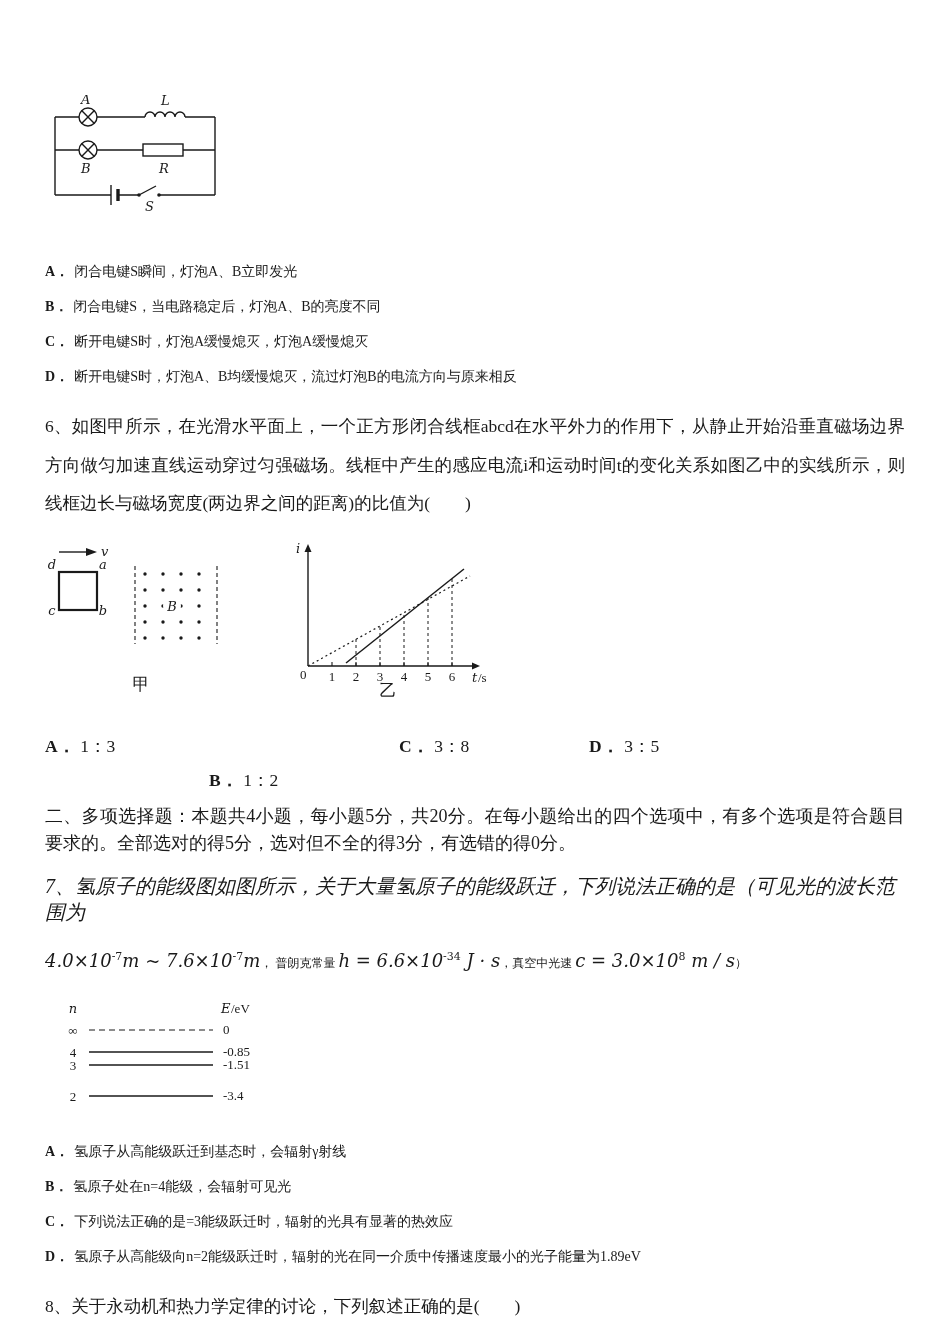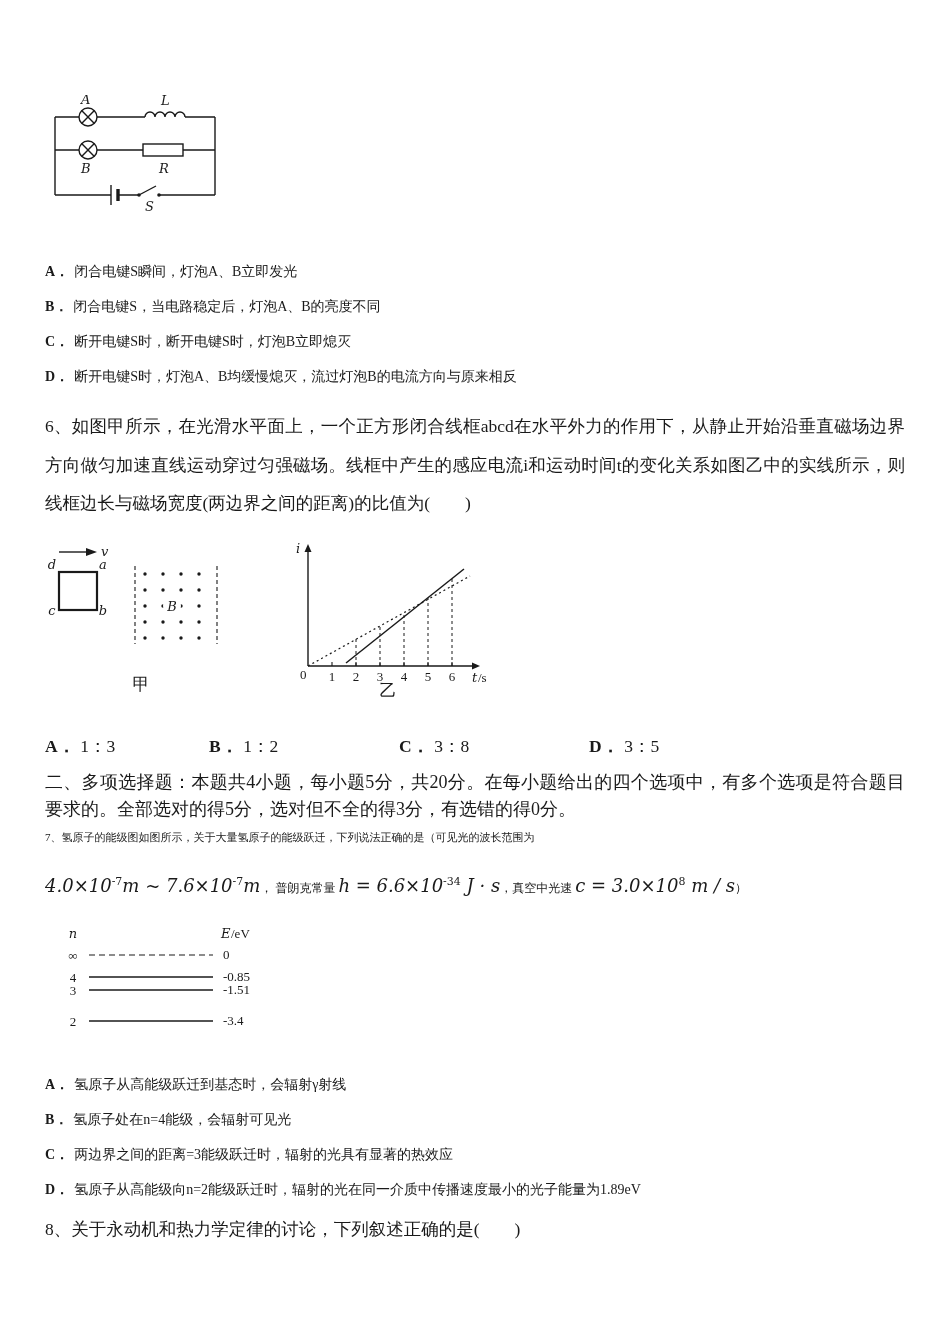--- a/index.html
+++ b/index.html
@@ -14,31 +14,31 @@
   .svgnum { font-family:"Liberation Serif", serif; font-size:13px; fill:#1a1a1a; }
   .svgcjk { font-family:"Liberation Serif", serif; font-size:17px; fill:#1a1a1a; }
 
   .q5-opts { margin-top:32px; }
   .opt { line-height:35px; font-size:14px; }
   .opt-label { font-weight:bold; margin-right:5px; }
   .q6-para { margin-top:13px; font-size:17.5px; line-height:38.5px; text-align:justify; }
   .fig-row { display:flex; gap:36px; margin-top:13px; align-items:flex-start; }
   .q6-opt-row { display:flex; margin-top:36px; font-size:17.5px; line-height:24px;gap:24px; }
   .qo b { margin-right:5px; }
-  .w1 { width:140px; } .w2 { width:166px; } .w3 { width:166px; }
+  .w1 { width:140px; } .w2 { width:166px;margin-top:34px; } .w3 { width:166px; }
   .section2 { margin-top:11px; font-size:18px; line-height:27.5px; text-align:justify; }
-  .q7-intro { font-size:11px; line-height:26px; }
+  .q7-intro { margin-top:15px; font-size:20px; line-height:26px;font-style:italic; }
   .formula { margin-top:17px; font-size:17px; line-height:30px; }
   .formula .num { font-family:"DejaVu Serif", serif; font-size:18px;font-style:italic; }
   .formula .var { font-family:"DejaVu Serif", serif; font-style:italic; font-size:18px; }
   .formula sup { font-size:11px; font-family:"DejaVu Serif", serif; }
   .formula .cjk { font-size:12px; }
   .energy { margin-top:23px; margin-left:10px; }
-  .q7-opts { margin-top:24px; }
-  .q8 { margin-top:10px; font-size:17.5px; line-height:24px; }
+  .q7-opts { margin-top:16px; }
+  .q8 { margin-top:20px; font-size:17.5px; line-height:24px; }
 </style>
 </head>
 <body>
 
 <div class="page">
 
   <svg class="circuit" width="180" height="127" viewBox="0 0 180 127">
     <g stroke="#1a1a1a" stroke-width="1.4" fill="none">
       <path d="M10,22 H34 M52,22 H100 M140,22 H170 M10,22 V100 M170,22 V100 M10,55 H34 M52,55 H98 M138,55 H170 M10,100 H66 M73,100 H93 M114,100 H170"></path>
       <circle cx="43" cy="22" r="9"></circle>
@@ -56,21 +56,21 @@
     <text class="svgvar" x="36" y="9">A</text>
     <text class="svgvar" x="116" y="10">L</text>
     <text class="svgvar" x="36" y="78">B</text>
     <text class="svgvar" x="114" y="78">R</text>
     <text class="svgvar" x="100" y="116">S</text>
   </svg>
 
   <div class="q5-opts">
     <div class="opt"><span class="opt-label">A．</span><span class="opt-text">闭合电键S瞬间，灯泡A、B立即发光</span></div>
     <div class="opt"><span class="opt-label">B．</span><span class="opt-text">闭合电键S，当电路稳定后，灯泡A、B的亮度不同</span></div>
-    <div class="opt"><span class="opt-label">C．</span><span class="opt-text">断开电键S时，断开电键S时，灯泡B立即熄灭</span></div>
+    <div class="opt"><span class="opt-label">C．</span><span class="opt-text">断开电键S时，灯泡A缓慢熄灭，灯泡A缓慢熄灭</span></div>
     <div class="opt"><span class="opt-label">D．</span><span class="opt-text">断开电键S时，灯泡A、B均缓慢熄灭，流过灯泡B的电流方向与原来相反</span></div>
   </div>
 
   <div class="q6-para">6、如图甲所示，在光滑水平面上，一个正方形闭合线框abcd在水平外力的作用下，从静止开始沿垂直磁场边界方向做匀加速直线运动穿过匀强磁场。线框中产生的感应电流i和运动时间t的变化关系如图乙中的实线所示，则线框边长与磁场宽度(两边界之间的距离)的比值为(　　)</div>
 
   <div class="fig-row">
 
     <svg width="195" height="158" viewBox="0 0 195 158">
       <g stroke="#1a1a1a" stroke-width="1.4" fill="none">
         <path d="M14,16 H43"></path>
@@ -166,19 +166,19 @@
     <text class="svgnum" x="168" y="56">-0.85</text>
     <text class="svgnum" x="18" y="70" text-anchor="middle">3</text>
     <text class="svgnum" x="168" y="69">-1.51</text>
     <text class="svgnum" x="18" y="101" text-anchor="middle">2</text>
     <text class="svgnum" x="168" y="100">-3.4</text>
   </svg>
 
   <div class="q7-opts">
     <div class="opt"><span class="opt-label">A．</span><span class="opt-text">氢原子从高能级跃迁到基态时，会辐射γ射线</span></div>
     <div class="opt"><span class="opt-label">B．</span><span class="opt-text">氢原子处在n=4能级，会辐射可见光</span></div>
-    <div class="opt"><span class="opt-label">C．</span><span class="opt-text">两边界之间的距离=3能级跃迁时，辐射的光具有显著的热效应</span></div>
+    <div class="opt"><span class="opt-label">C．</span><span class="opt-text">下列说法正确的是=3能级跃迁时，辐射的光具有显著的热效应</span></div>
     <div class="opt"><span class="opt-label">D．</span><span class="opt-text">氢原子从高能级向n=2能级跃迁时，辐射的光在同一介质中传播速度最小的光子能量为1.89eV</span></div>
   </div>
 
   <div class="q8">8、关于永动机和热力学定律的讨论，下列叙述正确的是(　　)</div>
 
 </div>
 
 </body></html>

